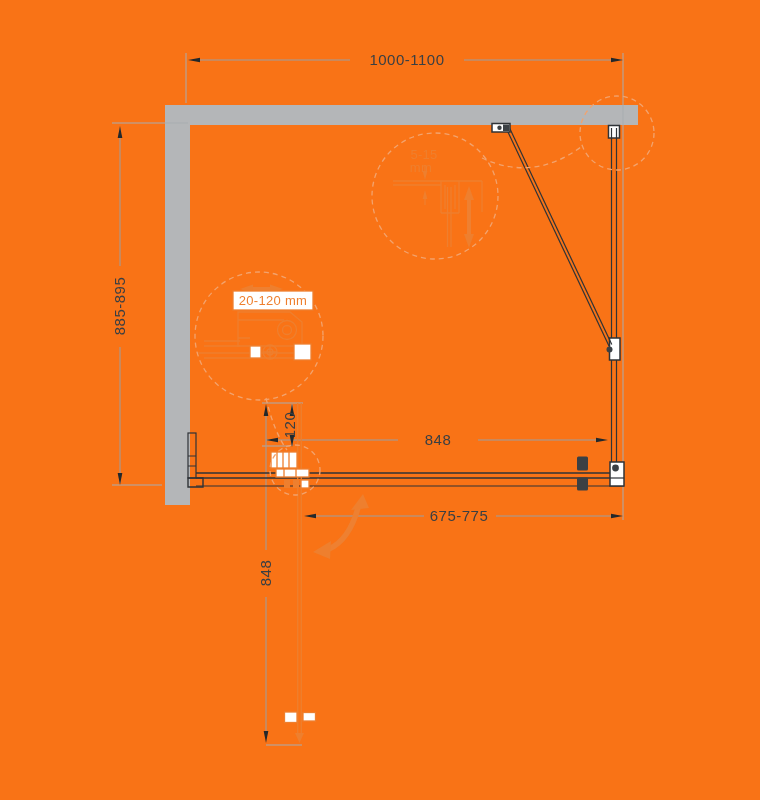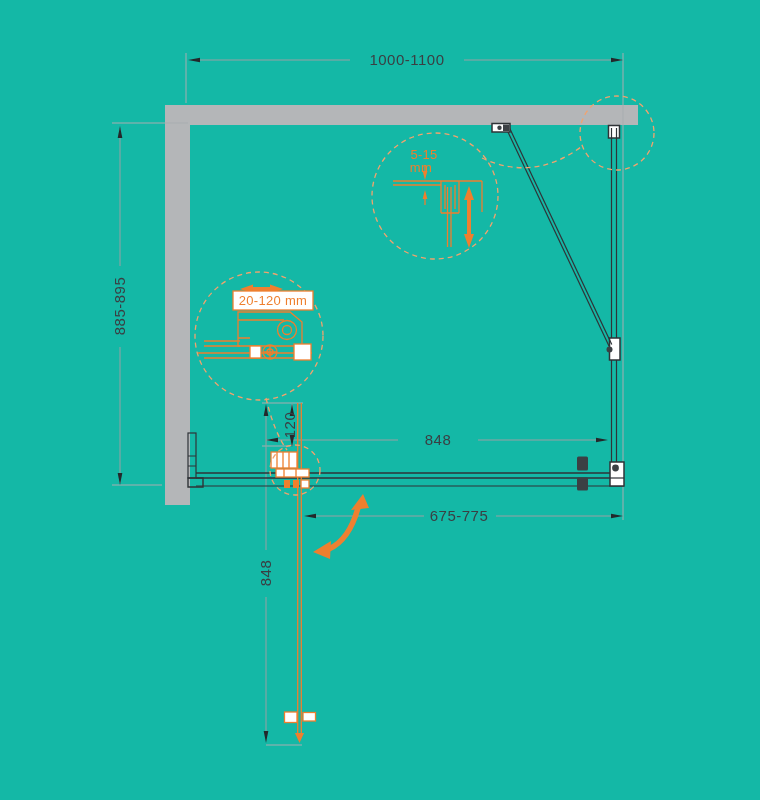--- a/index.html
+++ b/index.html
@@ -1,16 +1,16 @@
 <!DOCTYPE html>
 <html><head>
 <meta charset="utf-8">
 <style>
   html,body{margin:0;padding:0;background:#ffffff;}
-  .stage{position:relative;width:760px;height:800px;background:#14b8a6;overflow:hidden;
+  .stage{position:relative;width:760px;height:800px;background:#f97316;overflow:hidden;
          font-family:"Liberation Sans", sans-serif;}
   svg{display:block;}
   .wall{fill:#b4b6b8;stroke:none;}
   .dim{stroke:#9aa0a3;stroke-width:1;fill:none;}
   .dimref{stroke:#a8adb0;stroke-width:1;fill:none;}
   .arr{fill:#23282b;stroke:none;}
   .dimtext{fill:#3a3f43;font-size:15px;letter-spacing:.5px;}
   .frame{stroke:#2f3337;stroke-width:1.4;fill:none;}
   .framethin{stroke:#2f3337;stroke-width:1.2;fill:none;}
   .framefill{fill:#3b4044;stroke:none;}

